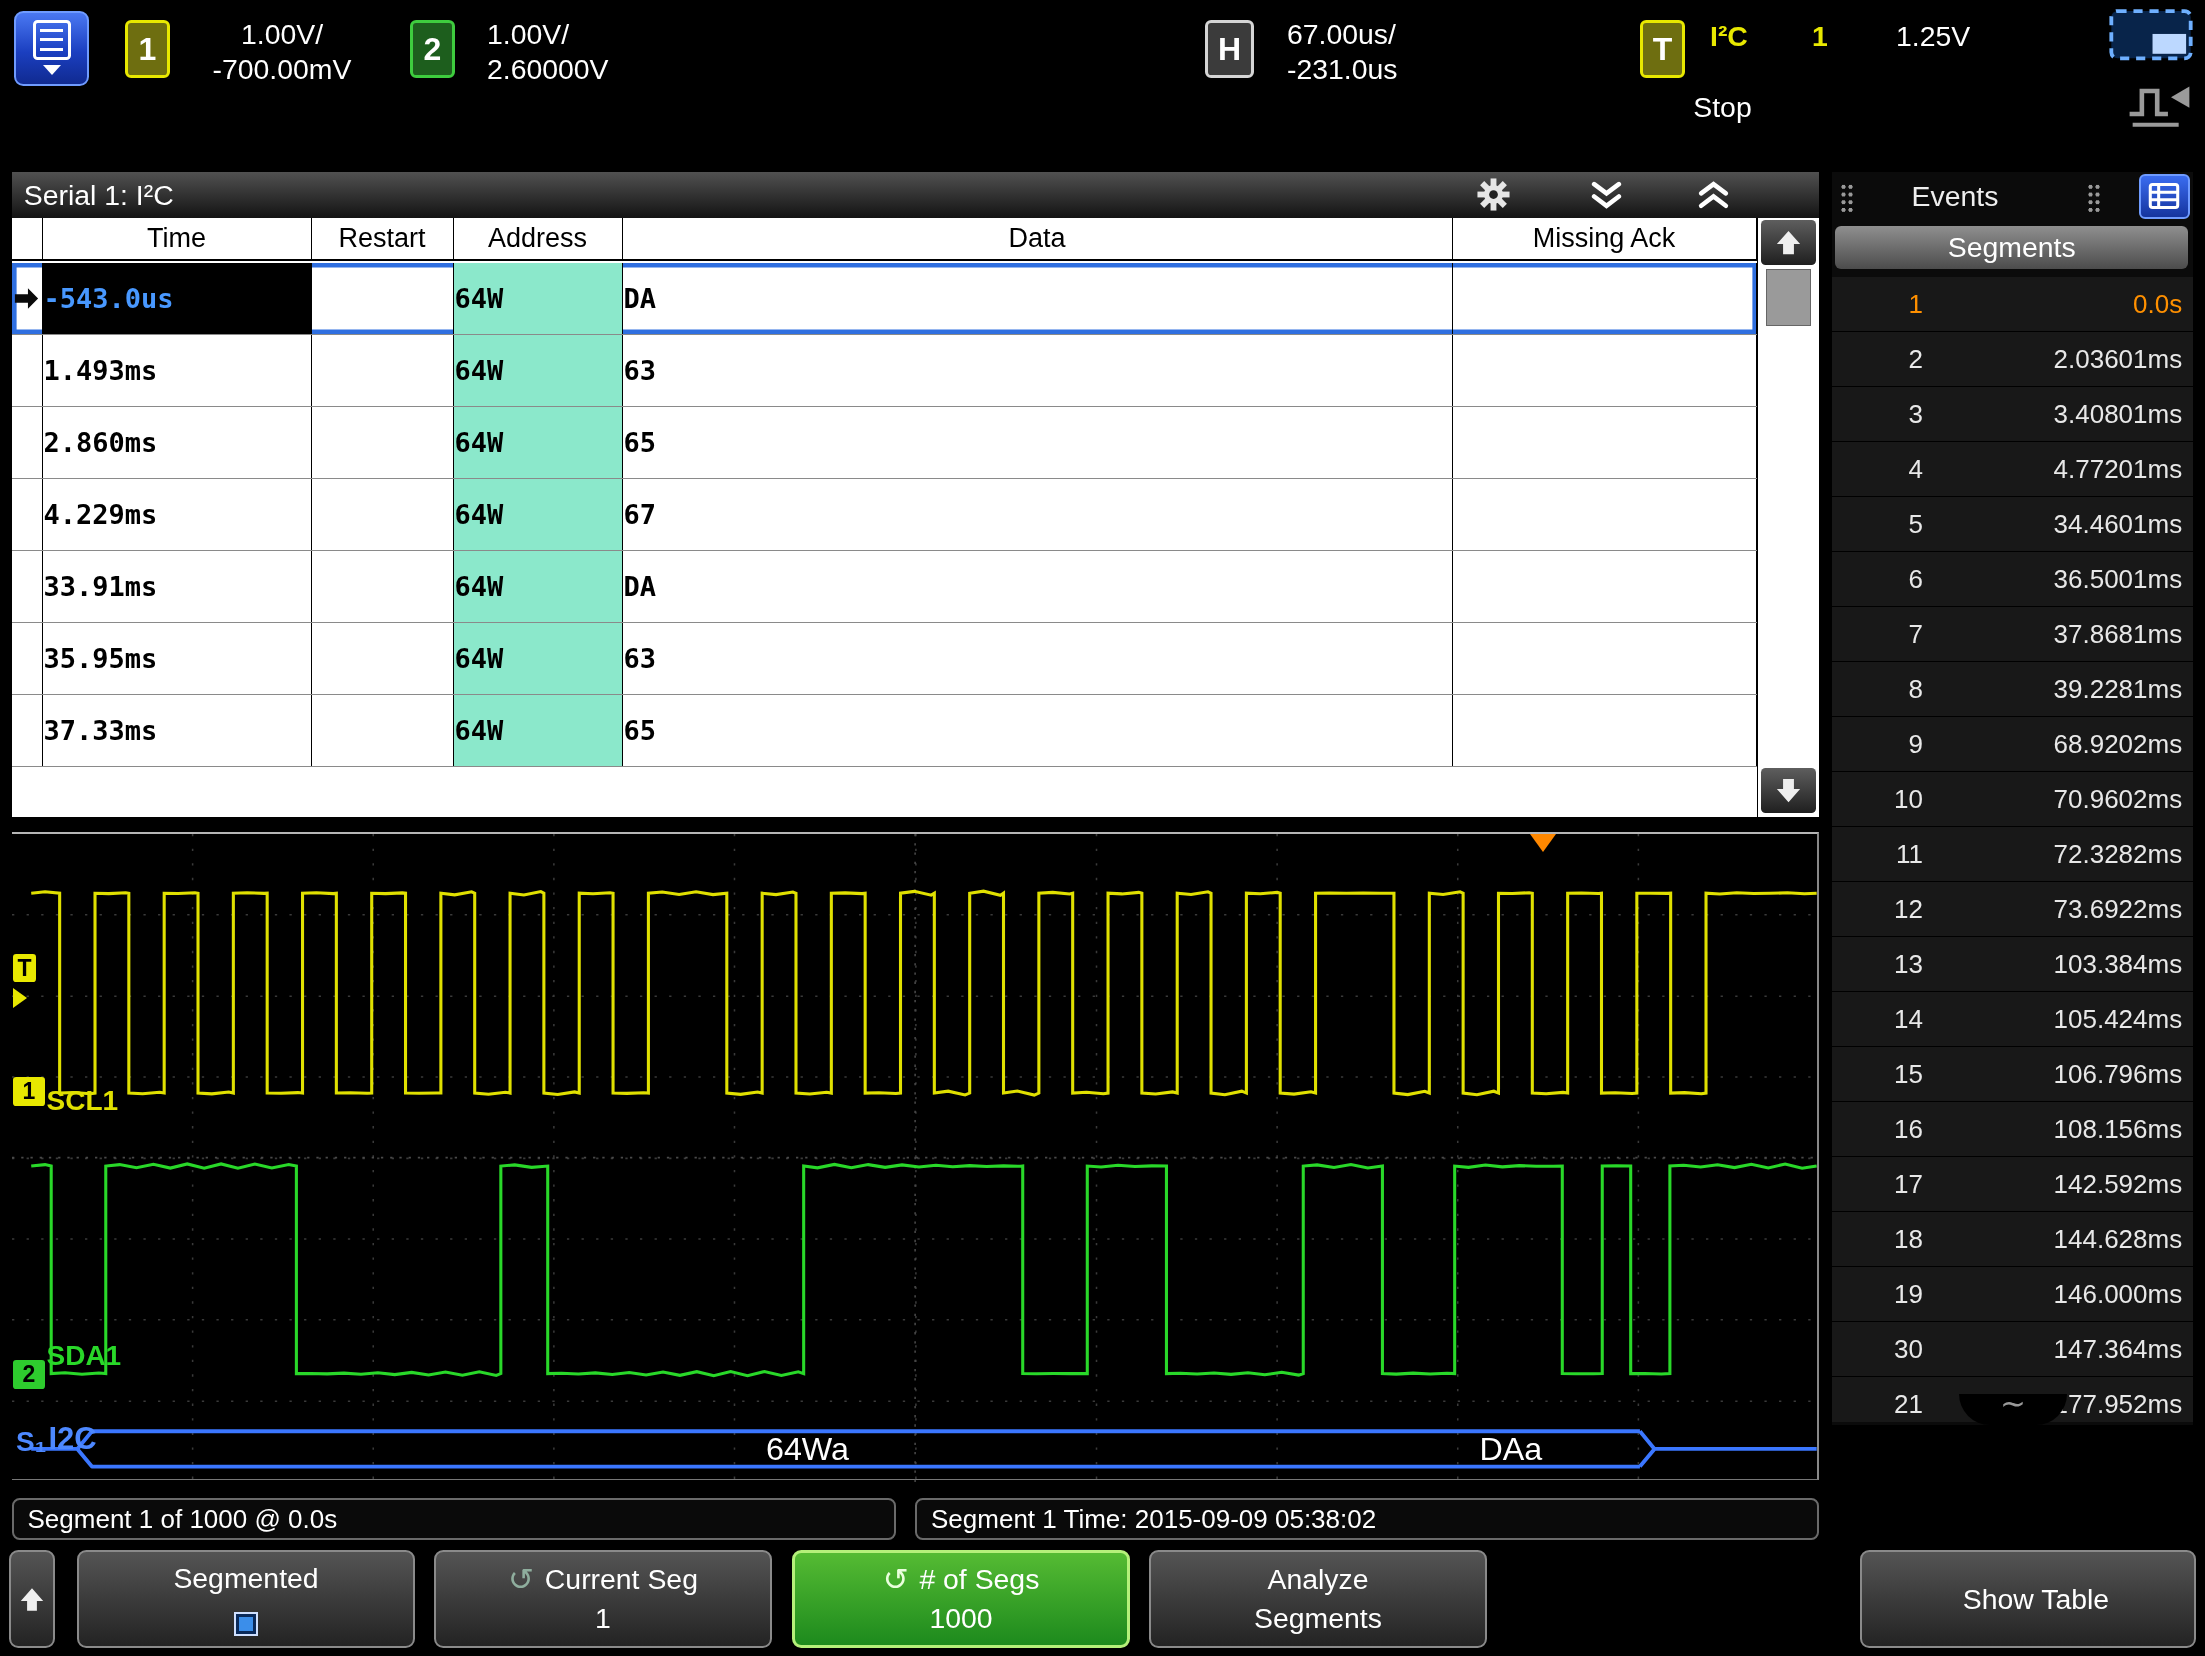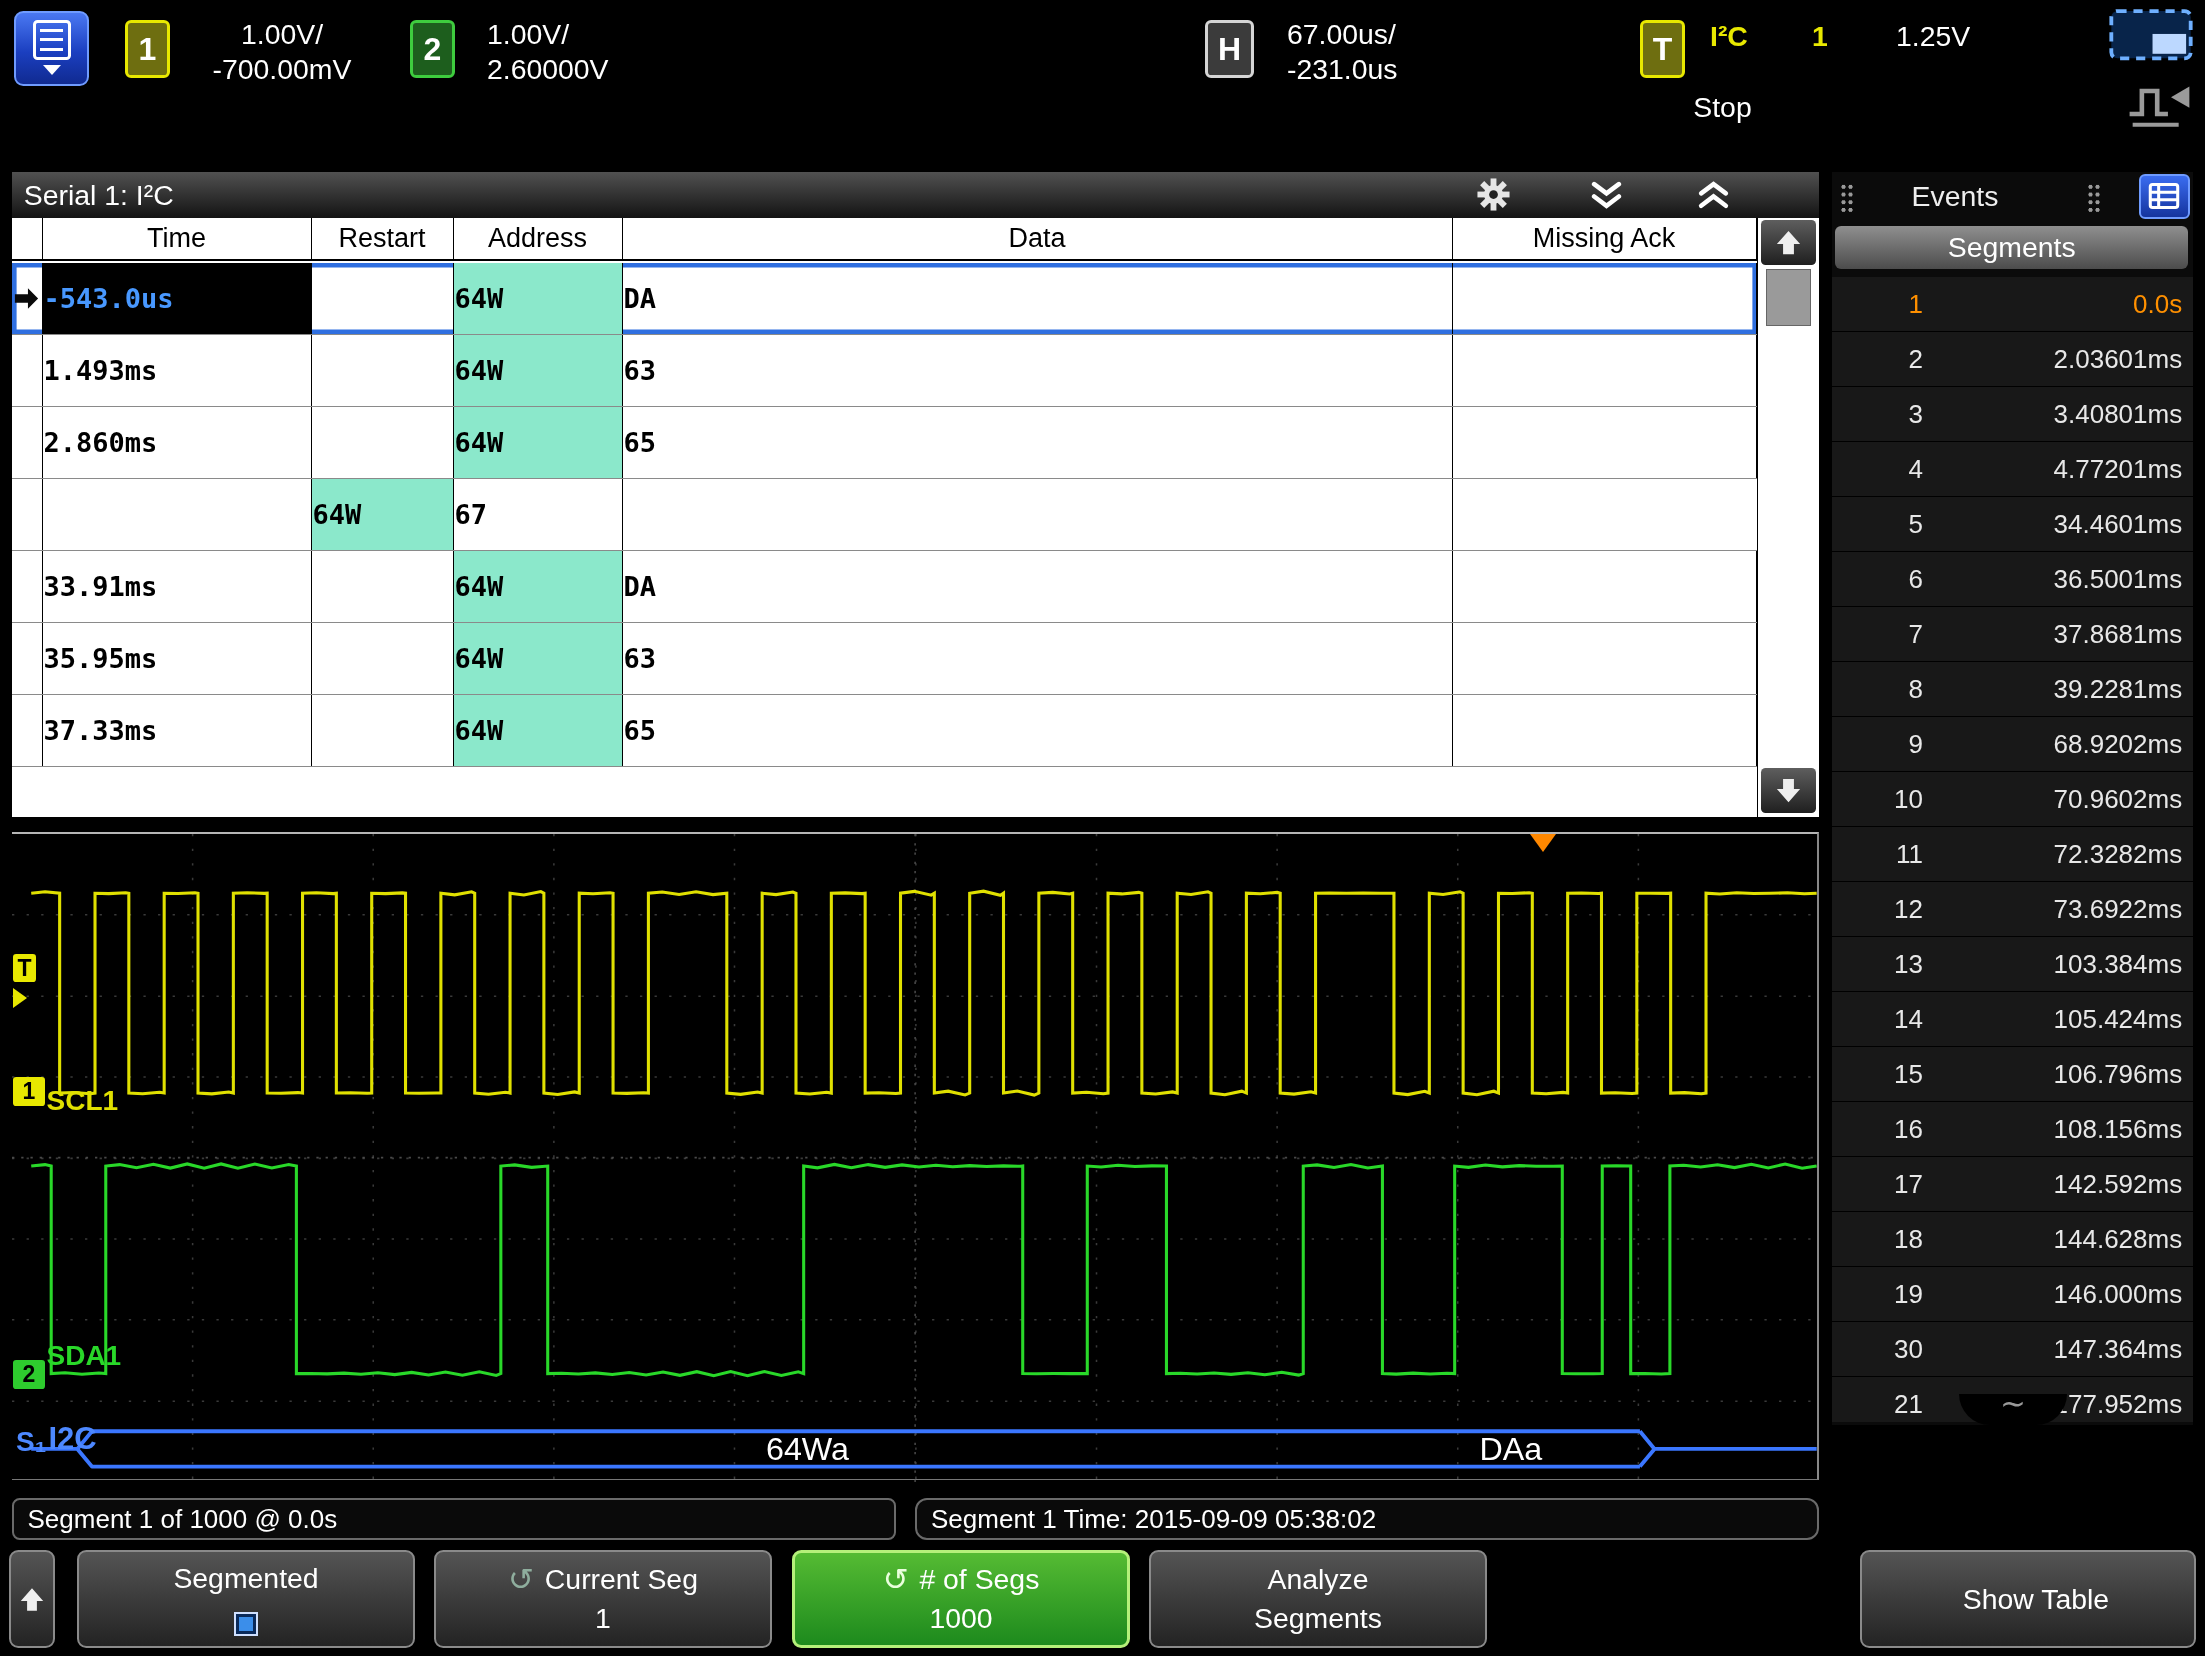--- a/index.html
+++ b/index.html
@@ -106,21 +106,21 @@
   .m-1 { position:absolute; left:1.5px; top:243px; }
   .m-1 .tab { width:32px; height:29px; background:#e8e800; font-size:23px; }
   .m-2 { position:absolute; left:1.5px; top:526px; }
   .m-2 .tab { width:32px; height:29px; background:#2ecc2e; font-size:23px; }
   .m-s { position:absolute; left:4.6px; top:592px; color:#4d88ff; font-size:28px; font-weight:bold; }
 
   
   .statbox { position:absolute; top:1498px; height:42px; background:#0a0a0a; border:2.3px solid #6a6a6a;
     border-radius:7.7px; color:#fff; font-size:26px; display:flex; align-items:center; padding-left:14px; }
   .st1 { left:11.5px; width:884px; }
-  .st2 { left:915px; width:904px;border-radius:12px; }
+  .st2 { left:915px; width:904px; }
 
   .softkey { position:absolute; top:1550px; width:338px; height:98px; border-radius:9.2px;
     border:2.3px solid #8a8a8a; background:linear-gradient(#545454,#232323); color:#fff; font-size:28.4px;
     display:flex; flex-direction:column; align-items:center; justify-content:center; gap:6.1px; }
   .softkey.green { background:linear-gradient(#55bb33,#1d8a1d); border:3.1px solid #b5f07a; }
   .sk-up { left:9.2px; width:46px; }
   .sk-seg { left:77px;gap:17px; }
   .sk-cur { left:434px; }
   .sk-num { left:792px; }
   .sk-ana { left:1149px; }
@@ -259,20 +259,21 @@
     <div class="cell c-address">64W</div>
     <div class="cell c-data">65</div>
     <div class="cell c-ack"></div>
   </div>
           <div class="lister-row">
     <div class="cell c-marker">
       <svg class="arrow" width="29" height="29" viewBox="0 0 40 40">
         <path d="M4 14 H22 V6 L36 20 L22 34 V26 H4 Z" fill="#0a0a0a"></path>
       </svg>
     </div>
+    <div class="cell c-time">4.229ms</div>
     <div class="cell c-restart"></div>
     <div class="cell c-address">64W</div>
     <div class="cell c-data">67</div>
     <div class="cell c-ack"></div>
   </div>
           <div class="lister-row">
     <div class="cell c-marker">
       <svg class="arrow" width="29" height="29" viewBox="0 0 40 40">
         <path d="M4 14 H22 V6 L36 20 L22 34 V26 H4 Z" fill="#0a0a0a"></path>
       </svg>

